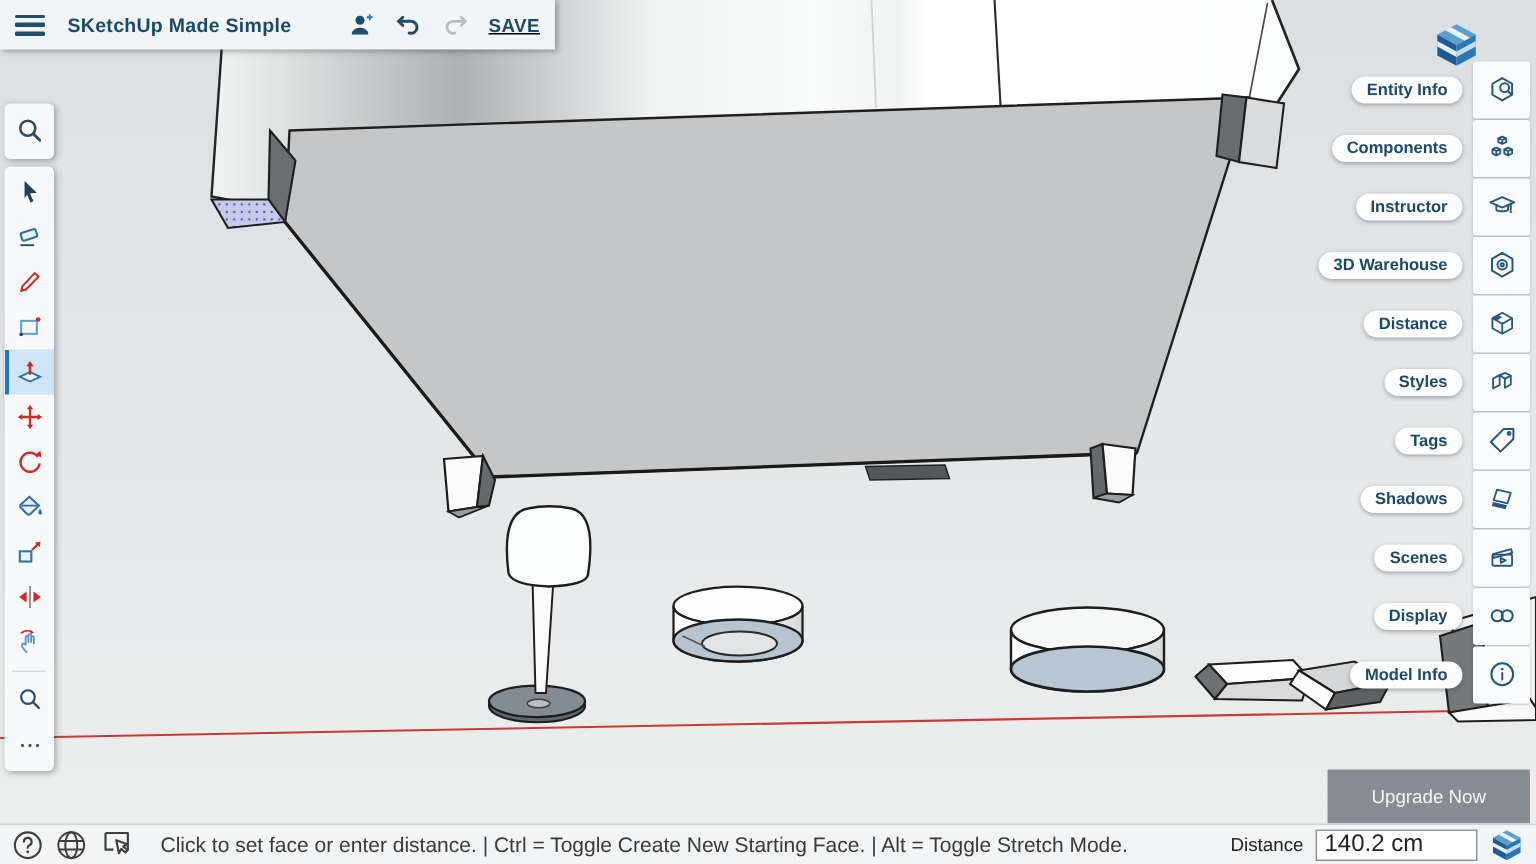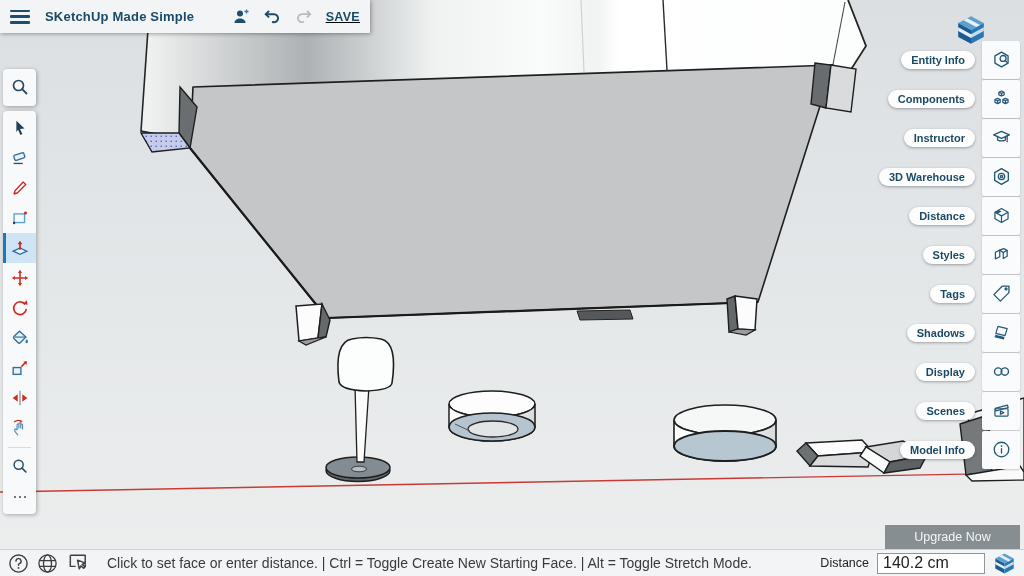--- a/index.html
+++ b/index.html
@@ -43,21 +43,21 @@
     font-size:11px;font-weight:bold;color:#1b4a68;white-space:nowrap;
     box-shadow:0 1px 3px rgba(40,50,60,.4);
   }
   .icon-sq{
     width:38px;height:38px;background:#fafbfc;border-radius:2px;
     display:flex;align-items:center;justify-content:center;cursor:pointer;border:none;padding:0;
     box-shadow:0 1px 2px rgba(0,0,0,.2);
   }
   
   .upgrade{
-    position:absolute;right:4px;bottom:27px;width:135px;height:24px;z-index:26;
+    position:absolute;right:4px;bottom:27px;width:135px;height:36px;z-index:26;
     background:#868e92;color:#f5f6f6;font-size:12.5px;border:none;cursor:pointer;
     display:flex;align-items:center;justify-content:center;font-family:"Liberation Sans",sans-serif;
   }
   
   .statusbar{
     position:absolute;left:0;bottom:0;width:1024px;height:27px;background:#f2f4f5;
     border-top:1px solid #cfd2d4;display:flex;align-items:center;z-index:30;box-sizing:border-box;padding:0 8px;
   }
   .sb-icon{display:flex;align-items:center;justify-content:center;margin-right:8px;cursor:pointer;background:none;border:none;padding:0;}
   .sb-text{font-size:14px;color:#3a3a3a;margin-left:8px;white-space:nowrap;}
@@ -404,36 +404,36 @@
     <span class="pill">Shadows</span>
     <button class="icon-sq">
       <svg width="21" height="21" viewBox="0 0 24 24" fill="none" stroke="#235878" stroke-width="1.4" stroke-linejoin="round">
         <path d="M8 5 18.5 7.5l-2.5 8L5.5 13Z"></path>
         <path d="M5 14.5 15.5 17l-.9 3L4 17.5Z" fill="#235878" stroke="none"></path>
       </svg>
     </button>
   </div>
 
   <div class="side-row">
-    <span class="pill">Display</span>
-    <button class="icon-sq">
-      <svg width="21" height="21" viewBox="0 0 24 24" fill="none" stroke="#235878" stroke-width="1.6">
-        <circle cx="8.2" cy="12" r="4.2"></circle>
-        <circle cx="15.8" cy="12" r="4.2"></circle>
-      </svg>
-    </button>
-  </div>
-
-  <div class="side-row">
     <span class="pill">Scenes</span>
     <button class="icon-sq">
       <svg width="21" height="21" viewBox="0 0 24 24" fill="none" stroke="#235878" stroke-width="1.4" stroke-linejoin="round">
         <rect x="4.5" y="10" width="15" height="8.5" rx="1"></rect>
         <path d="M4.8 9.6 18.8 5.8l.8 2.9-14 3.8Z"></path>
         <path d="M10.8 12.5l3.8 1.9-3.8 1.9Z"></path>
+      </svg>
+    </button>
+  </div>
+
+  <div class="side-row">
+    <span class="pill">Display</span>
+    <button class="icon-sq">
+      <svg width="21" height="21" viewBox="0 0 24 24" fill="none" stroke="#235878" stroke-width="1.6">
+        <circle cx="8.2" cy="12" r="4.2"></circle>
+        <circle cx="15.8" cy="12" r="4.2"></circle>
       </svg>
     </button>
   </div>
 
 
   <div class="side-row">
     <span class="pill">Model Info</span>
     <button class="icon-sq">
       <svg width="21" height="21" viewBox="0 0 24 24" fill="none" stroke="#235878" stroke-width="1.5" stroke-linecap="round">
         <circle cx="12" cy="12" r="8.3"></circle>

